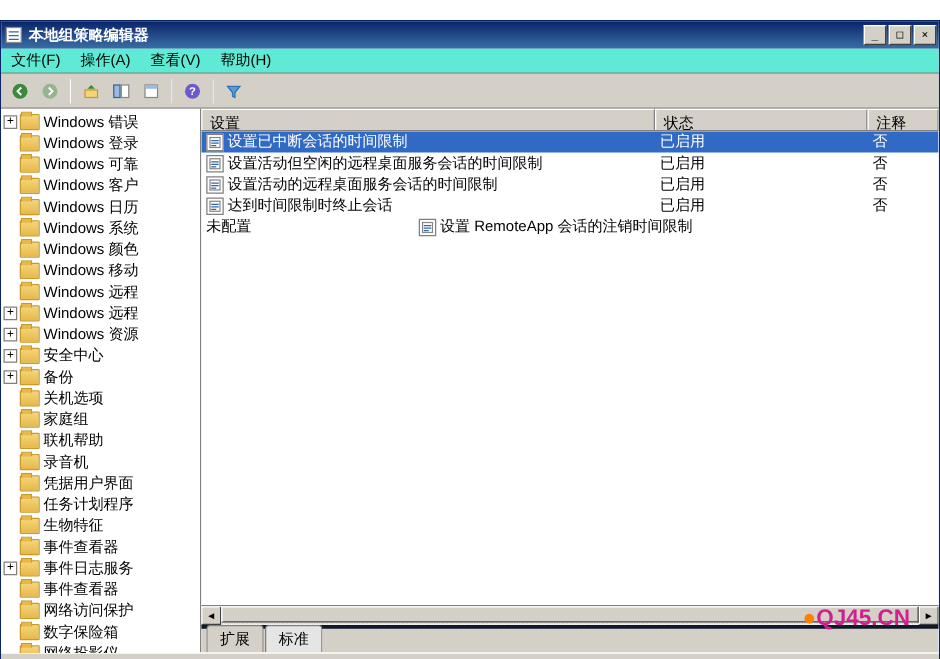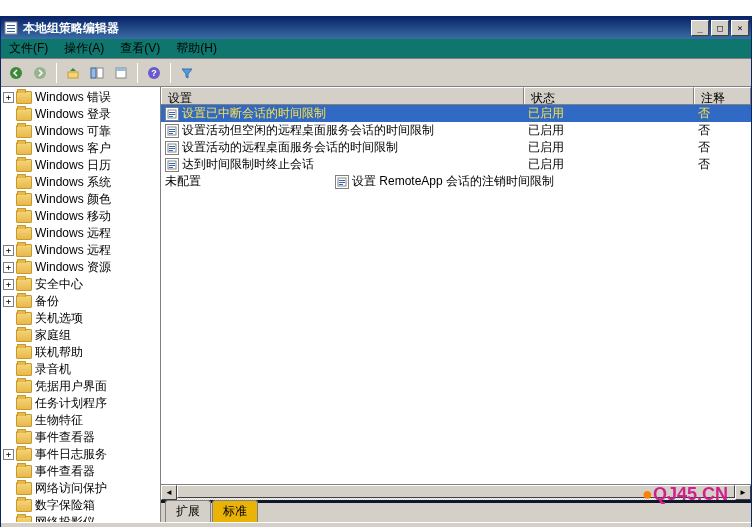--- a/index.html
+++ b/index.html
@@ -3,46 +3,46 @@
 <meta charset="utf-8">
 <style>
 * { margin: 0; padding: 0; box-sizing: border-box; }
 body { font-family: "SimSun", "宋体", sans-serif; font-size: 12px; background: #fff; overflow: hidden; }
 .window { width: 752px; height: 527px; display: flex; flex-direction: column; border: 1px solid #0a246a; margin-top: 16px; }
 .titlebar { background: linear-gradient(#0a246a, #3a6ea5); color: #fff; display: flex; align-items: center; height: 22px; padding: 0 2px; }
 .titlebar-icon { width: 16px; height: 16px; margin-right: 4px; display: inline-flex; align-items: center; justify-content: center; }
 .titlebar-text { flex: 1; font-weight: bold; font-size: 12px; }
 .window-controls { display: flex; gap: 2px; }
 .window-controls button { width: 18px; height: 16px; background: #d4d0c8; border: 1px solid #fff; border-right-color: #404040; border-bottom-color: #404040; font-size: 9px; line-height: 12px; text-align: center; cursor: pointer; font-family: "Marlett", monospace; }
-.menubar { background: #0f766e; display: flex; height: 20px; border-bottom: 1px solid #808080; }
+.menubar { background: #5eead4; display: flex; height: 20px; border-bottom: 1px solid #808080; }
 .menu-item { padding: 2px 8px; cursor: pointer; display: flex; align-items: center; }
 .toolbar { background: #d4d0c8; display: flex; align-items: center; height: 28px; padding: 2px 4px; border-bottom: 1px solid #808080; gap: 2px; }
 .tool-btn { width: 22px; height: 22px; background: #d4d0c8; border: 1px solid transparent; display: flex; align-items: center; justify-content: center; cursor: pointer; }
 .tool-sep { width: 1px; height: 20px; background: #808080; margin: 0 3px; border-right: 1px solid #fff; }
 .content-area { flex: 1; display: flex; background: #fff; overflow: hidden; }
 .tree-panel { width: 160px; border-right: 1px solid #808080; overflow-y: auto; overflow-x: auto; background: #fff; }
 .tree { padding: 2px 0; white-space: nowrap; }
 .tree-item { display: flex; align-items: center; height: 17px; padding-left: 2px; cursor: pointer; }
 .tree-toggle { width: 11px; height: 11px; border: 1px solid #808080; background: #fff; display: inline-flex; align-items: center; justify-content: center; font-size: 9px; line-height: 7px; margin-right: 2px; cursor: pointer; font-family: monospace; }
 .tree-spacer { width: 13px; display: inline-block; }
 .tree-icon { width: 16px; height: 13px; background: linear-gradient(#f3d67a, #e8b84a); border: 1px solid #c89a2a; border-radius: 1px; margin-right: 3px; position: relative; flex-shrink: 0; }
 .tree-icon::before { content: ""; position: absolute; top: -3px; left: 0; width: 7px; height: 3px; background: #e8b84a; border: 1px solid #c89a2a; border-bottom: none; border-radius: 1px 1px 0 0; }
 .tree-label { white-space: nowrap; }
 .list-panel { flex: 1; display: flex; flex-direction: column; overflow: hidden; }
 .list-header { display: flex; background: #d4d0c8; height: 18px; border-bottom: 1px solid #808080; }
 .list-header-col { padding: 2px 6px; border-right: 1px solid #808080; border-top: 1px solid #fff; border-left: 1px solid #fff; cursor: pointer; }
 .list-body { flex: 1; overflow: auto; background: #fff; }
 .list-row { display: flex; height: 17px; align-items: center; cursor: pointer; }
-.list-row.selected { background: #316ac5; color: #fde047; }
+.list-row.selected { background: #316ac5; color: #ffffff; }
 .list-cell { padding: 0 4px; overflow: hidden; white-space: nowrap; display: flex; align-items: center; }
 .setting-icon { width: 14px; height: 14px; margin-right: 3px; display: inline-flex; align-items: center; justify-content: center; background: #fff; border: 1px solid #808080; flex-shrink: 0; }
 .setting-icon svg { width: 10px; height: 10px; }
 .tabs-row { background: #d4d0c8; height: 22px; display: flex; align-items: flex-end; padding-left: 4px; border-top: 3px solid #0f172a; }
 .tab { padding: 2px 10px; background: #d4d0c8; border: 1px solid #808080; border-bottom: none; border-top-left-radius: 3px; border-top-right-radius: 3px; cursor: pointer; margin-right: 1px; font-size: 12px; }
-.tab.active { background: #eab308; }
+.tab.active { background: #e5e5e5; }
 .statusbar { background: #d4d0c8; height: 20px; border-top: 1px solid #fff; }
 .scrollbar-h { height: 16px; background: #d4d0c8; display: flex; border-top: 1px solid #808080; }
 .scroll-btn { width: 16px; height: 15px; background: #d4d0c8; border: 1px solid #fff; border-right-color: #404040; border-bottom-color: #404040; display: flex; align-items: center; justify-content: center; font-size: 8px; cursor: pointer; }
 .scroll-track { flex: 1; background: repeating-conic-gradient(#d4d0c8 0 25%, #fff 0 50%) 0 0/2px 2px; position: relative; }
 .scroll-thumb { position: absolute; height: 13px; top: 0; background: #d4d0c8; border: 1px solid #fff; border-right-color: #404040; border-bottom-color: #404040; }
 .watermark { position: absolute; right: 24px; bottom: 22px; font-weight: bold; font-size: 18px; pointer-events: none; }
 .col-setting { width: 363px; }
 .col-status { width: 170px; }
 .col-comment { width: 60px; flex: 1; }
 </style>

